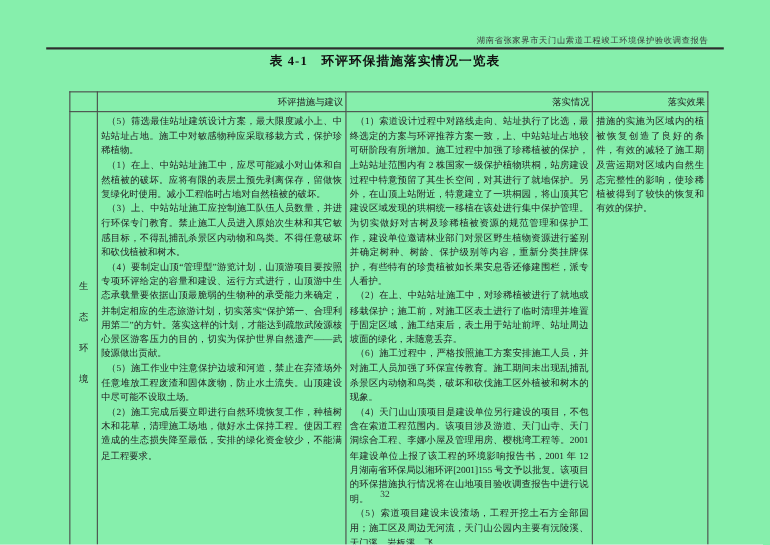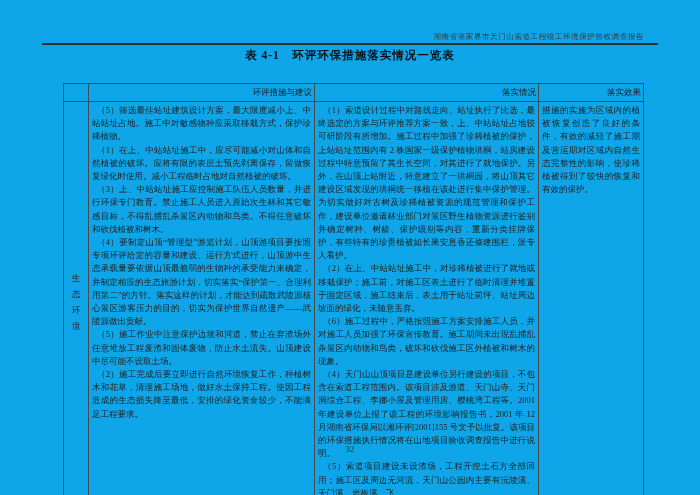--- a/index.html
+++ b/index.html
@@ -1,20 +1,20 @@
 <!DOCTYPE html>
 <html><head>
 <meta charset="utf-8">
 <style>
   html, body { margin: 0; padding: 0; background: #e8e8e8; }
   .page {
     position: relative;
     width: 700px;
     height: 495px;
-    background: #0ea5e9;
+    background: #86efac;
     font-family: "Liberation Serif", "DejaVu Serif", serif;
     color: #1c1c1c;
     overflow: hidden;
   }
   .running-header {
     position: absolute;
     top: 32px;
     right: 56px;
     font-size: 7.5px;
     letter-spacing: 0.6px;
@@ -66,21 +66,21 @@
     vertical-align: top;
   }
   .cat-cell {
     vertical-align: middle !important;
     text-align: center;
   }
   .vertical-label {
     width: 1em;
     margin: 0 auto;
     font-size: 8.5px;
-    line-height: 16px;
+    line-height: 28px;
     word-break: break-all;
     color: #222;
     text-align: center;
   }
   .text-cell {
     padding: 2px 3px;
     font-size: 8.5px;
     line-height: 13.2px;
     text-align: justify;
     color: #222;

